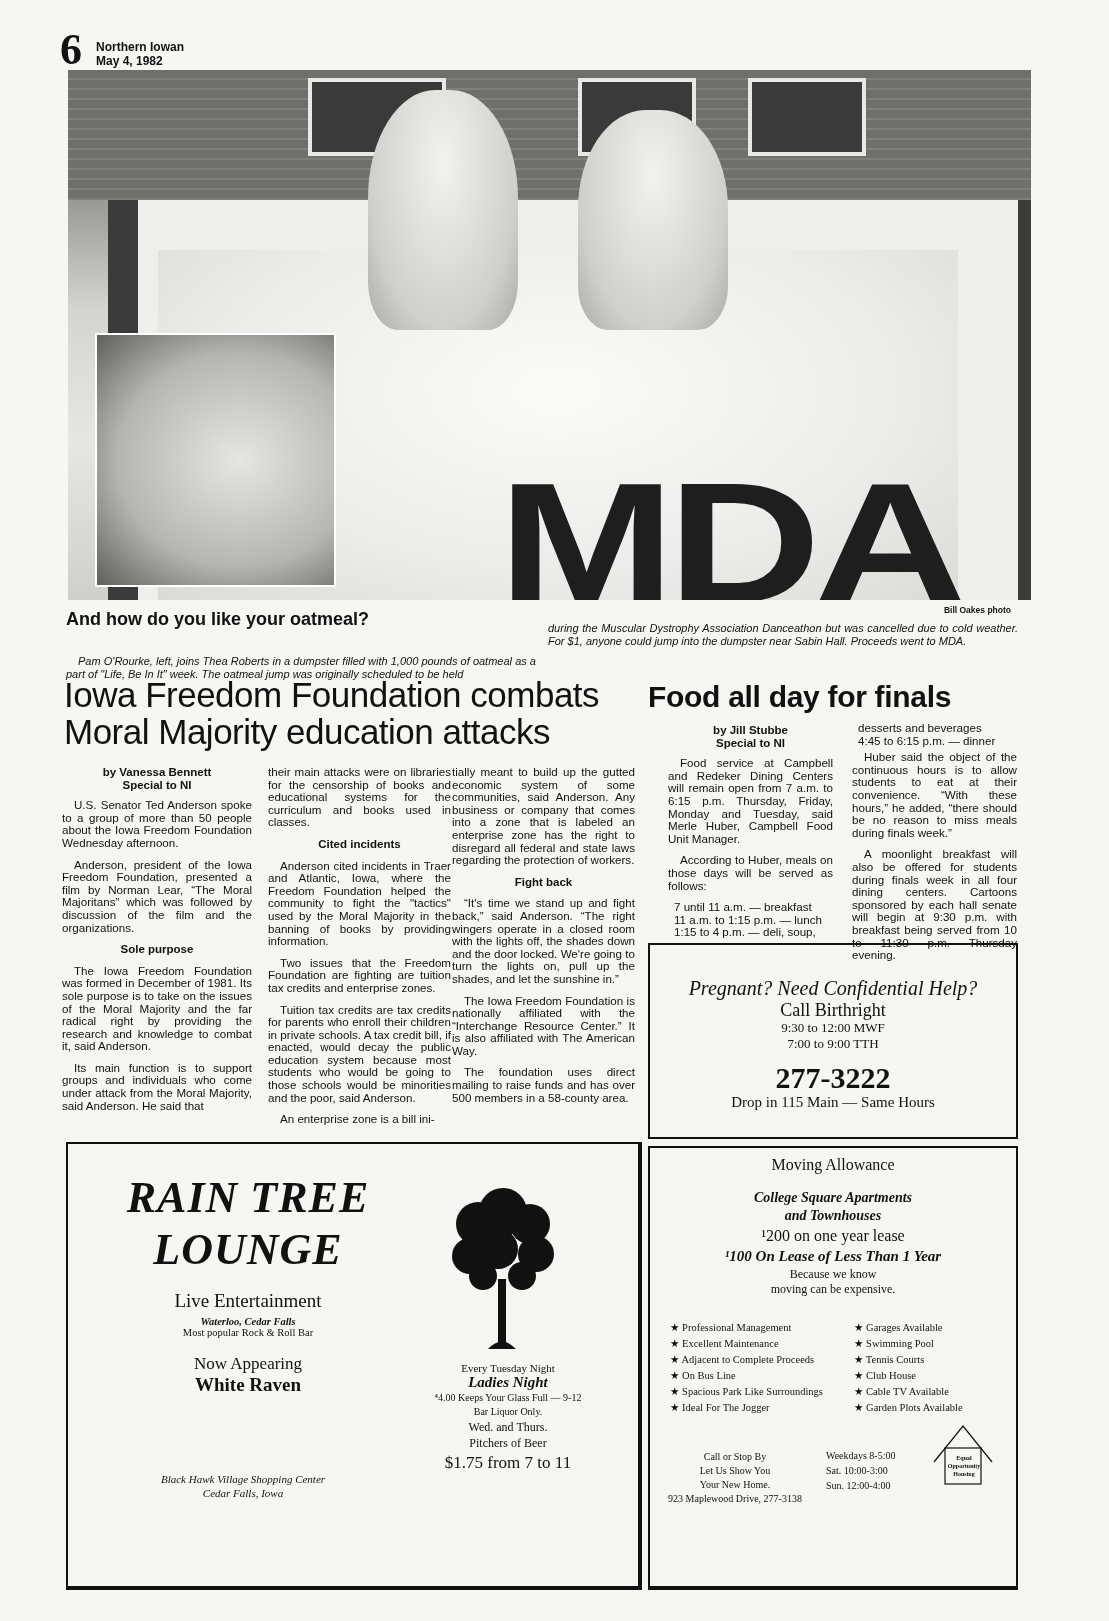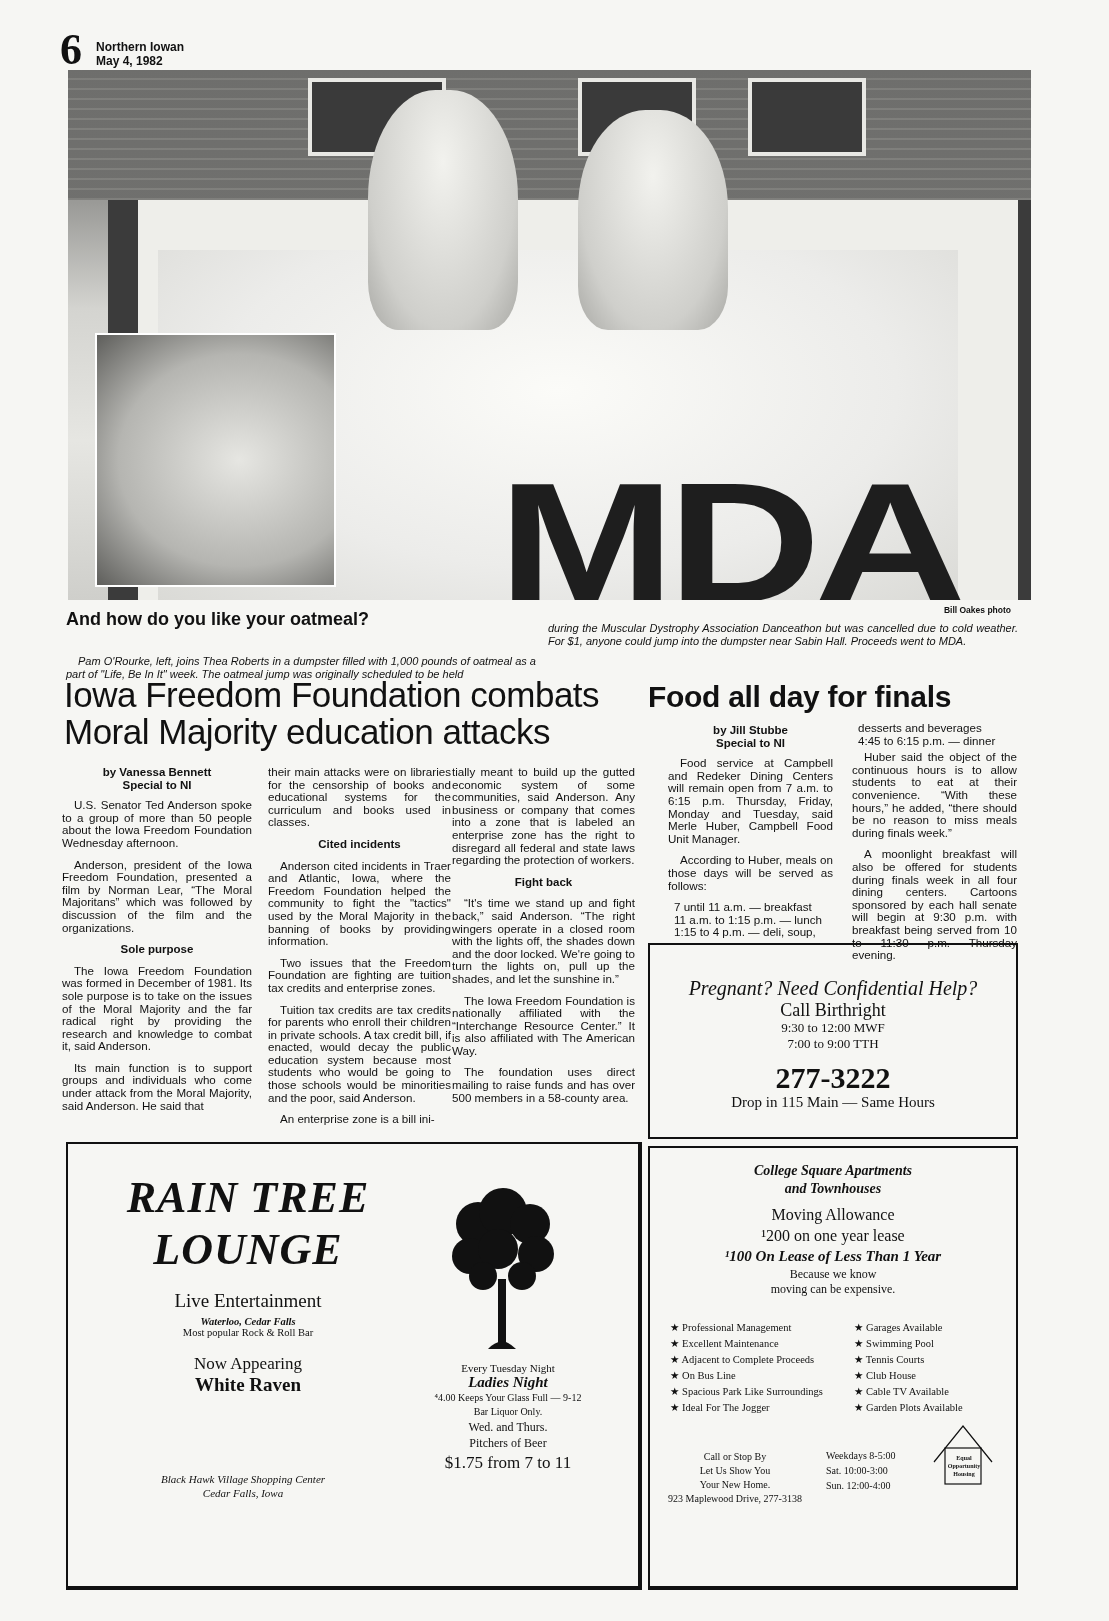--- a/index.html
+++ b/index.html
@@ -154,25 +154,25 @@
     <div style="font-size:15px;font-style:italic;font-weight:bold;">Ladies Night</div>
     <div style="font-size:10px;line-height:14px;">⁴4.00 Keeps Your Glass Full — 9-12</div>
     <div style="font-size:10px;line-height:14px;">Bar Liquor Only.</div>
     <div style="font-size:12px;line-height:16px;">Wed. and Thurs.</div>
     <div style="font-size:12px;line-height:16px;">Pitchers of Beer</div>
     <div style="font-size:17px;margin-top:2px;">$1.75 from 7 to 11</div>
   </div>
 </div>
 
 <div class="abs box" style="left:648px;top:1146px;width:366px;height:438px;border-width:2px 2px 4px 2px;">
+  <div class="c serif" style="font-size:16px;line-height:21px;margin-top:6px;">Moving Allowance</div>
   <div class="c serif" style="margin-top:14px;font-size:14px;font-weight:bold;font-style:italic;line-height:18px;">
     <div>College Square Apartments</div>
     <div>and Townhouses</div>
   </div>
-  <div class="c serif" style="font-size:16px;line-height:21px;margin-top:6px;">Moving Allowance</div>
   <div class="c serif" style="font-size:16px;line-height:21px;">¹200 on one year lease</div>
   <div class="c serif" style="font-size:15px;font-weight:bold;font-style:italic;line-height:21px;">¹100 On Lease of Less Than 1 Year</div>
   <div class="c serif" style="font-size:12px;line-height:15px;">
     <div>Because we know</div>
     <div>moving can be expensive.</div>
   </div>
   <div class="abs feat" style="left:20px;top:172px;width:180px;">
     <div>★ <span>Professional Management</span></div>
     <div>★ <span>Excellent Maintenance</span></div>
     <div>★ <span>Adjacent to Complete Proceeds</span></div>

